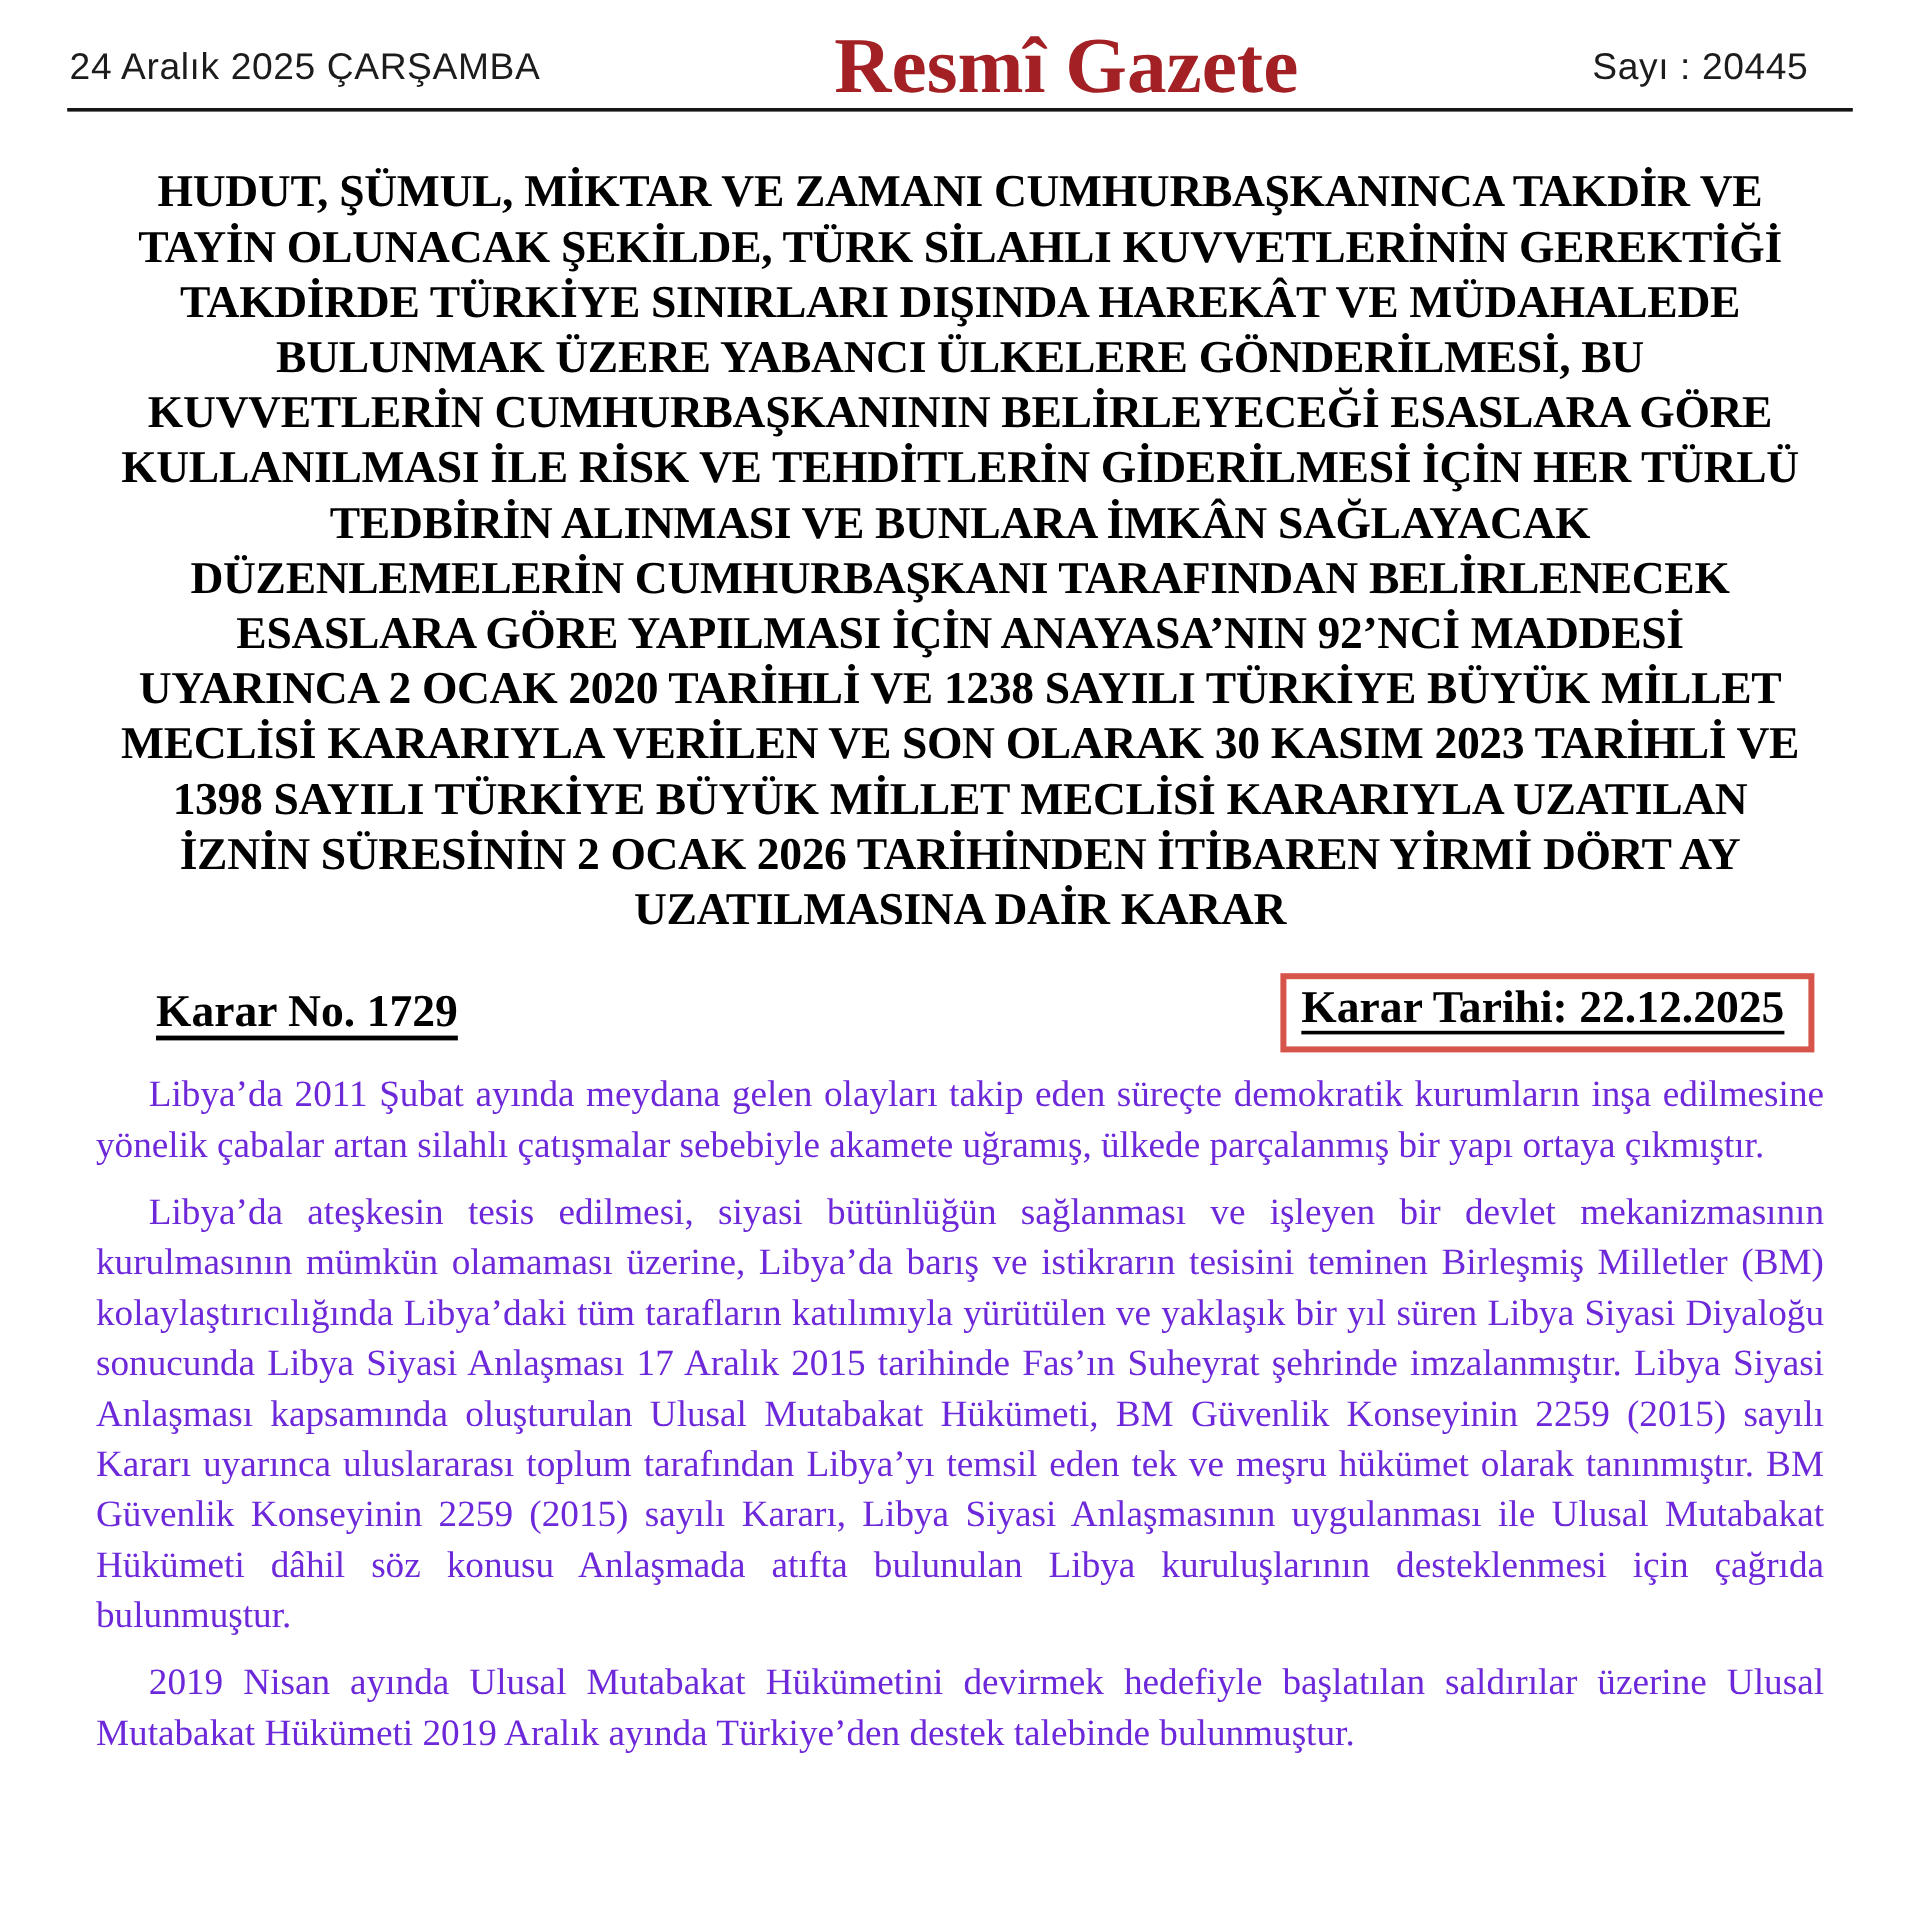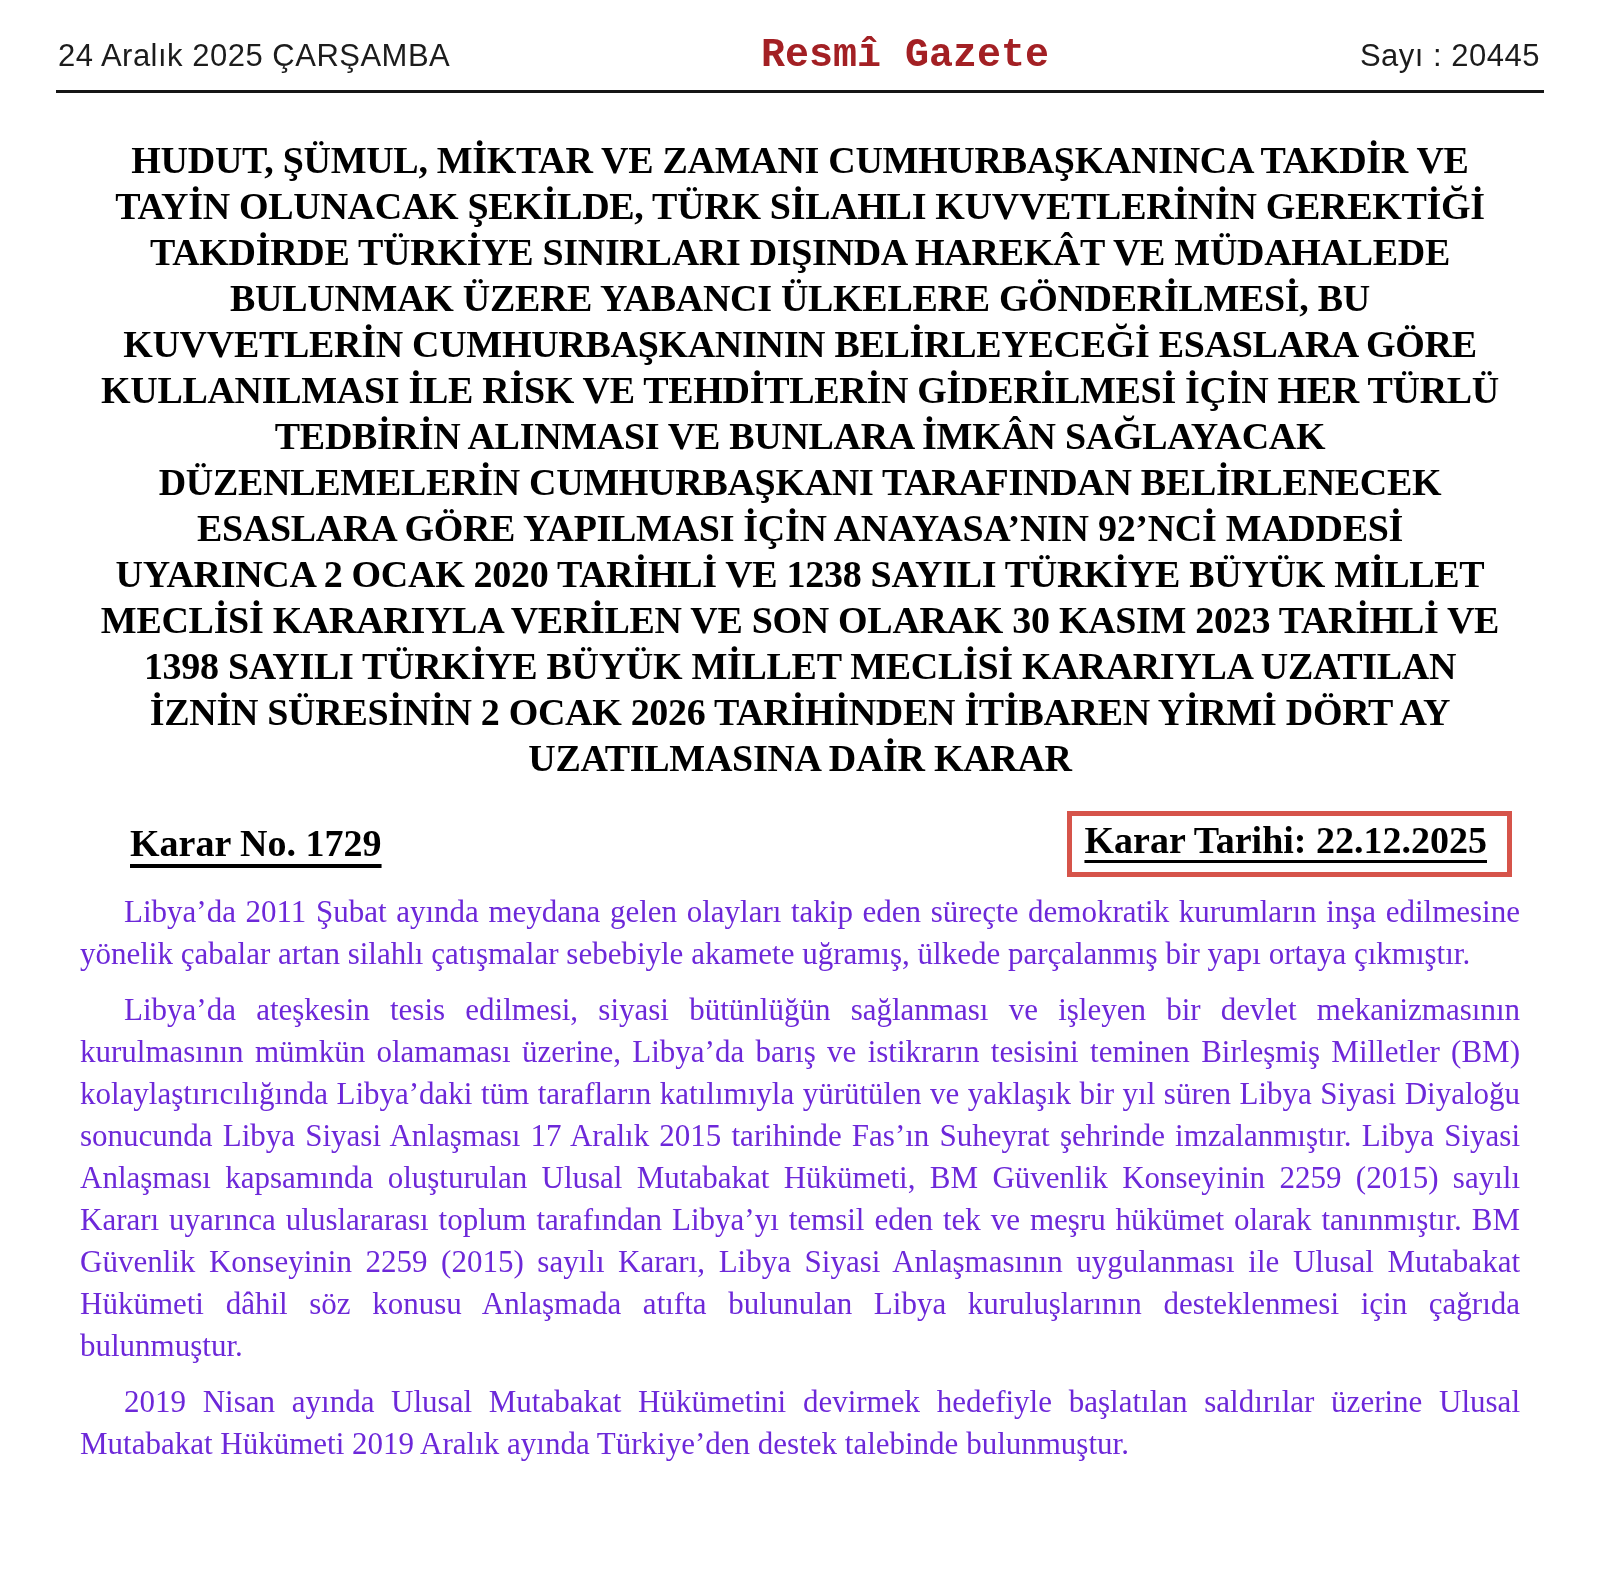--- a/index.html
+++ b/index.html
@@ -15,35 +15,35 @@
     background: #ffffff;
     color: #000000;
     box-sizing: border-box;
     overflow: hidden;
   }
   
   .masthead {
     display: flex;
     justify-content: space-between;
     align-items: center;
-    padding: 24px 60px 0 58px;
+    padding: 24px 93px 0 58px;
     height: 64px;
     box-sizing: content-box;
   }
   .m-date, .m-issue {
     font-family: "Liberation Sans", sans-serif;
     font-size: 31px;
     color: #1c1c1c;
     letter-spacing: 0.5px;
     white-space: nowrap;
   }
   .m-title {
-    font-family: Liberation Mono, monospace;
+    font-family: Liberation Serif, serif;
     font-weight: 700;
-    font-size: 40px;
+    font-size: 66px;
     line-height: 1;
     color: var(--masthead-red, #a32024);
     white-space: nowrap;
   }
   .rule {
     border: none;
     border-top: 3px solid #161616;
     margin: 2px 56px 0 56px;
   }
   

